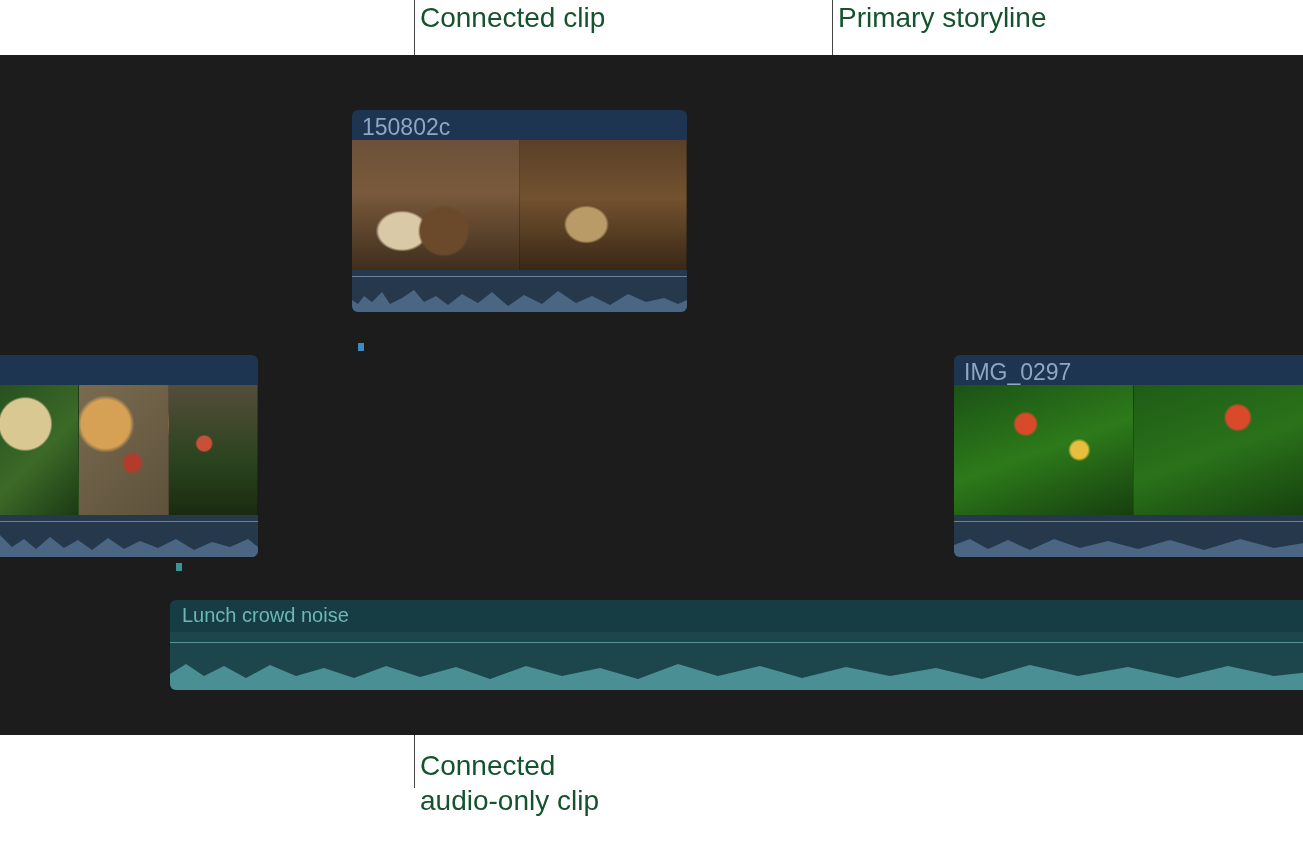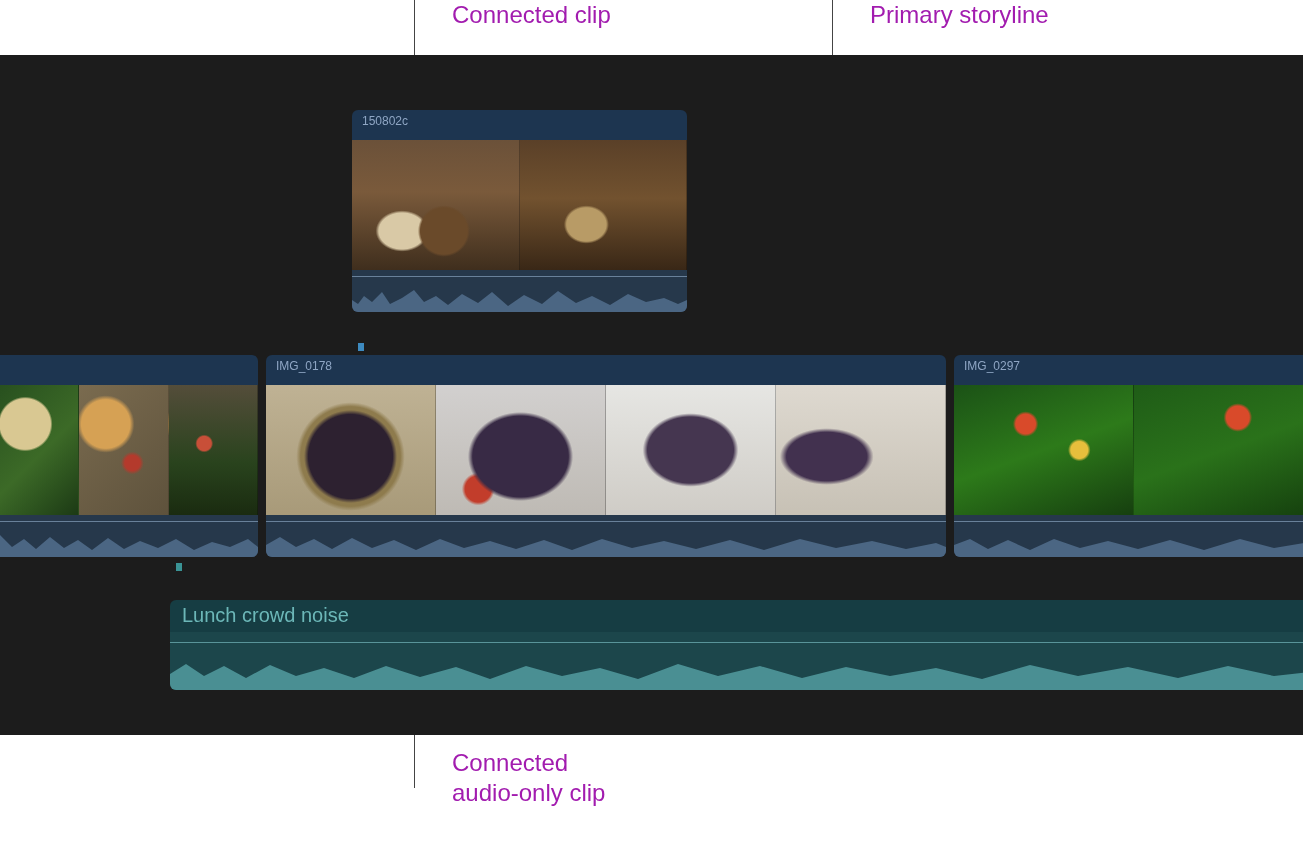--- a/index.html
+++ b/index.html
@@ -1,23 +1,22 @@
 <!DOCTYPE html>
 <html><head>
 <meta charset="utf-8">
 <style>
   * { box-sizing: border-box; margin: 0; padding: 0; }
   html, body { width: 1303px; height: 851px; background: #fff; font-family: -apple-system, "Helvetica Neue", Arial, sans-serif; overflow: hidden; }
 
   .annotation {
     position: absolute;
-    font-size: 24px;
+    font-size: 28px;
     line-height: 1.25;
-    color: #a21caf;
-    margin-left: 32px;
+    color: #14532d;
   }
   .ann-leader {
     position: absolute;
     width: 1px;
     background: #444;
   }
 
   
   .timeline-wrap {
     position: absolute;
@@ -30,21 +29,21 @@
 
   
   .clip {
     position: absolute;
     border-radius: 6px;
     overflow: hidden;
   }
   .clip-header {
     height: 30px;
     padding: 4px 10px;
-    font-size: 12px;
+    font-size: 23px;
     color: #8fa6c4;
     background: #1d3550;
   }
   .clip-thumbs {
     display: flex;
     background: #2b3b4a;
     height: 130px;
   }
   .thumb {
     flex: 1 1 0;
@@ -178,34 +177,20 @@
       <div class="thumb th-cherry"></div>
       <div class="thumb th-veg2"></div>
     </div>
     <div class="clip-wave">
       <svg class="wave-svg" viewBox="0 0 268 32" preserveAspectRatio="none">
         <path d="M0 32 L0 18 L10 10 L22 22 L34 14 L46 24 L60 12 L74 23 L88 15 L102 25 L118 13 L134 24 L150 16 L168 23 L186 14 L204 25 L222 17 L240 22 L258 14 L268 22 L268 32 Z"></path>
       </svg>
     </div>
   </div>
 
-  <div class="clip" style="left:266px; top:300px; width:680px;">
-    <div class="clip-header">IMG_0178</div>
-    <div class="clip-thumbs">
-      <div class="thumb th-grape-basket"></div>
-      <div class="thumb th-grape-bag"></div>
-      <div class="thumb th-grape-white"></div>
-      <div class="thumb th-grape-mix"></div>
-    </div>
-    <div class="clip-wave">
-      <svg class="wave-svg" viewBox="0 0 680 32" preserveAspectRatio="none">
-        <path d="M0 32 L0 20 L14 12 L30 22 L48 14 L66 24 L86 13 L106 23 L128 15 L150 25 L174 14 L198 23 L224 16 L250 24 L278 15 L306 25 L336 14 L366 23 L398 16 L430 24 L464 15 L498 25 L534 14 L570 23 L606 16 L640 24 L670 18 L680 22 L680 32 Z"></path>
-      </svg>
-    </div>
-  </div>
 
   <div class="clip" style="left:954px; top:300px; width:360px;">
     <div class="clip-header">IMG_0297</div>
     <div class="clip-thumbs">
       <div class="thumb th-green"></div>
       <div class="thumb th-green2"></div>
     </div>
     <div class="clip-wave">
       <svg class="wave-svg" viewBox="0 0 360 32" preserveAspectRatio="none">
         <path d="M0 32 L0 20 L16 14 L34 24 L54 15 L76 25 L100 14 L126 23 L154 16 L184 24 L216 15 L250 25 L286 14 L320 23 L350 18 L360 22 L360 32 Z"></path>

